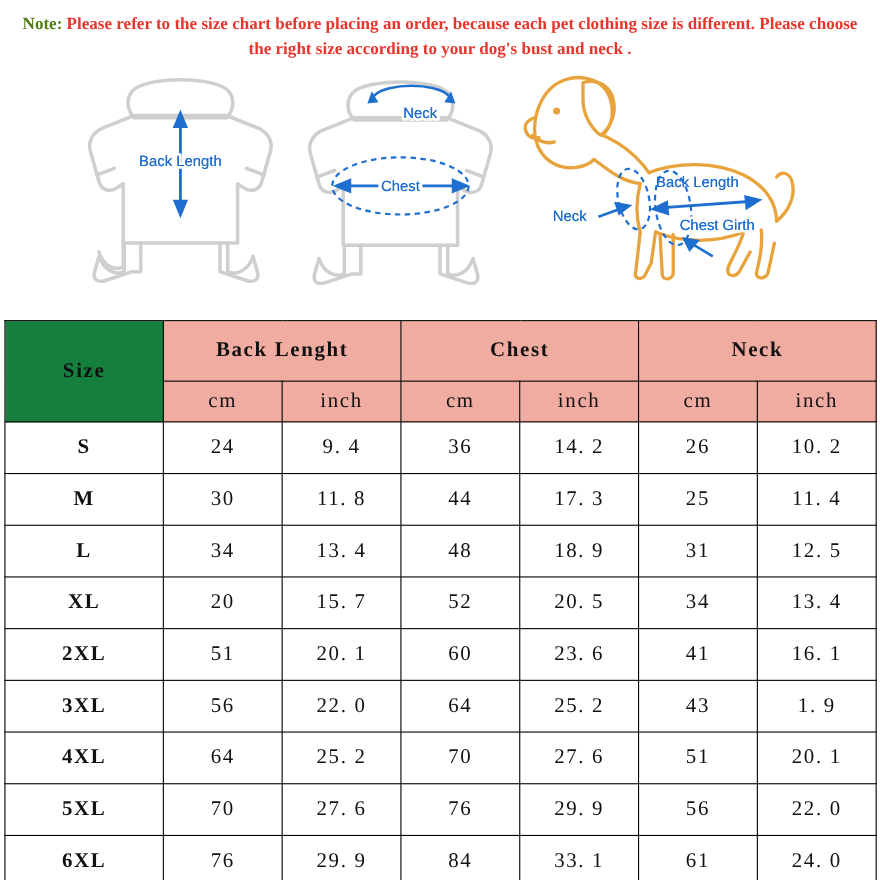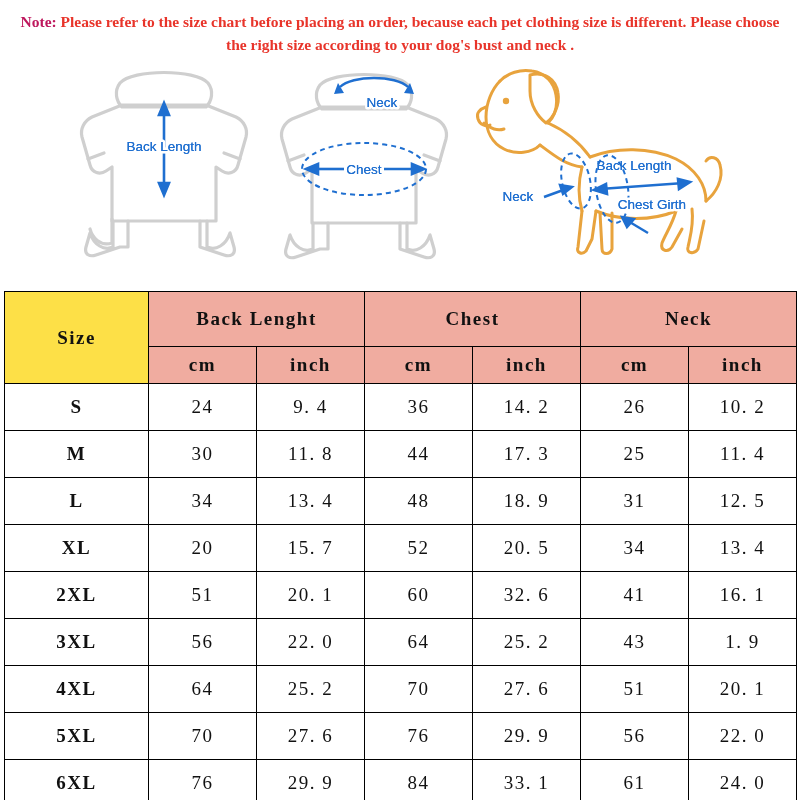--- a/index.html
+++ b/index.html
@@ -24,21 +24,21 @@
   .note {
     padding: 10px 14px 4px 14px;
     text-align: center;
     color: #e8342a;
     font-weight: bold;
     font-size: 15.5px;
     line-height: 1.5;
     font-family: "Liberation Serif", serif;
   }
   .note .note-label {
-    color: #be185d;
+    color: #4d7c0f;
     font-weight: bold;
   }
   .note .note-text {
     color: #e8342a;
   }
 
   
   .illus {
     position: relative;
     height: 200px;
@@ -68,34 +68,34 @@
     font-size: 19px;
     letter-spacing: 1.5px;
     color: #111111;
     padding: 0;
   }
   .hdr {
     background: #f0aca0;
     font-weight: bold;
   }
   .hdr-size {
-    background: #fde047;
+    background: #15803d;
     font-weight: bold;
     font-size: 21px;
     letter-spacing: 3px;
   }
   .hdr-group {
     font-size: 21px;
     letter-spacing: 3px;
     margin-left: 32px;
   }
   .hdr-unit {
     font-size: 19px;
     letter-spacing: 2px;
-    font-weight: bold;
+    font-weight: normal;
     margin-top: 13px;
   }
   .row-size {
     font-weight: bold;
     font-size: 20px;
     letter-spacing: 1px;
   }
   tr.data-row td {
     height: 46px;
   }
@@ -289,21 +289,21 @@
           <td>52</td>
           <td>20. 5</td>
           <td>34</td>
           <td>13. 4</td>
         </tr>
         <tr class="data-row">
           <td class="row-size">2XL</td>
           <td>51</td>
           <td>20. 1</td>
           <td>60</td>
-          <td>32. 6</td>
+          <td>23. 6</td>
           <td>41</td>
           <td>16. 1</td>
         </tr>
         <tr class="data-row">
           <td class="row-size">3XL</td>
           <td>56</td>
           <td>22. 0</td>
           <td>64</td>
           <td>25. 2</td>
           <td>43</td>

